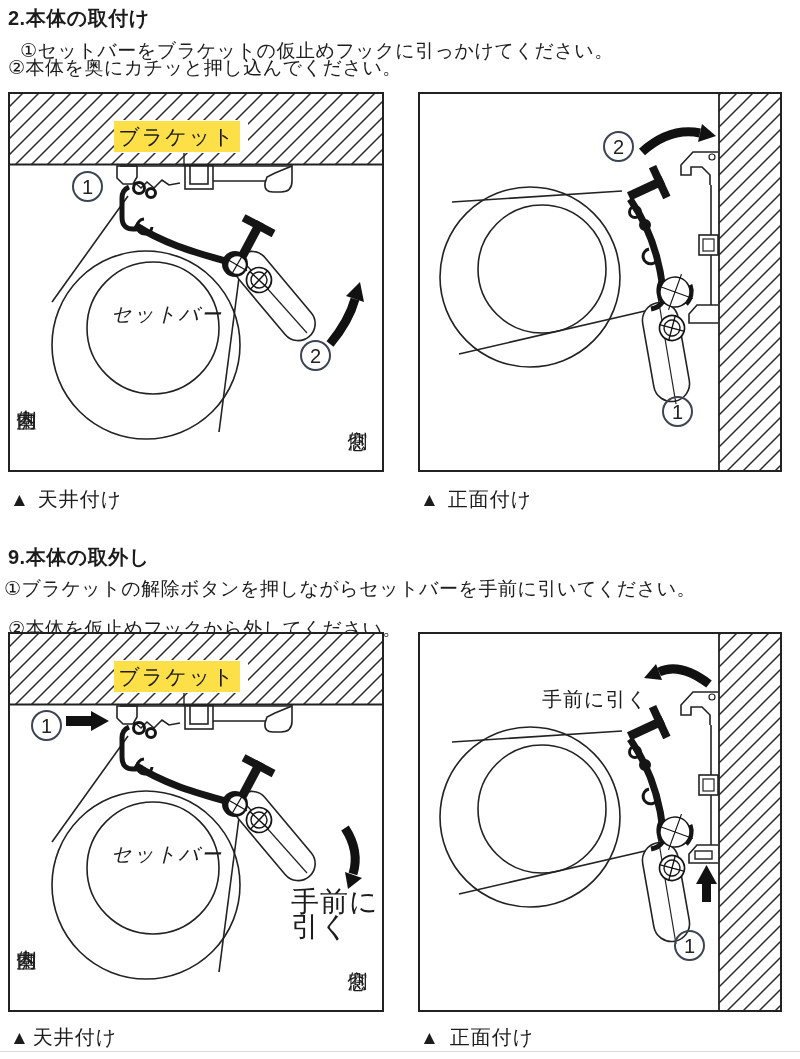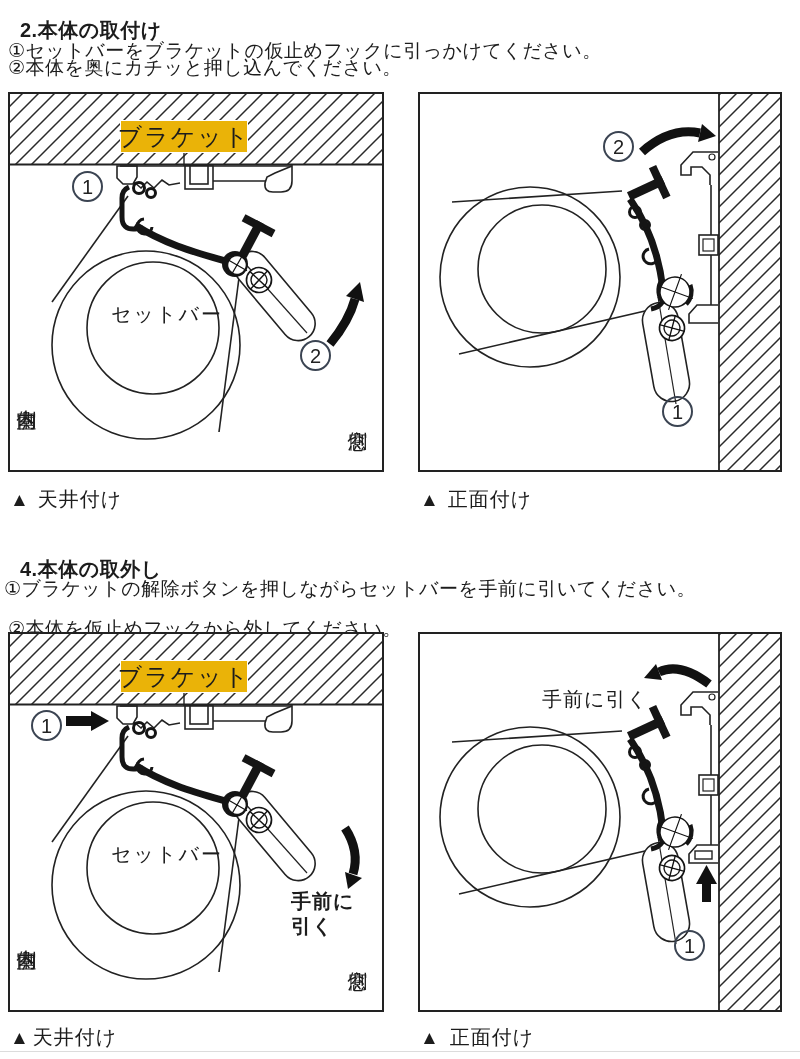--- a/index.html
+++ b/index.html
@@ -1,56 +1,56 @@
 <!DOCTYPE html>
 <html><head>
 <meta charset="utf-8">
 <style>
   html,body{margin:0;padding:0;}
   body{
     width:800px;height:1059px;background:#ffffff;position:relative;overflow:hidden;
     font-family:"Liberation Sans","DejaVu Sans",sans-serif;color:#1c1c1c;
   }
   .abs{position:absolute;}
-  .sec-heading{font-size:20px;font-weight:bold;letter-spacing:0.5px;margin:12px;}
+  .sec-heading{font-size:20px;font-weight:bold;letter-spacing:0.5px;margin:0;}
   .step{font-size:19px;letter-spacing:0.5px;margin:0;white-space:nowrap;}
   .diagram{position:absolute;}
   .diagram svg{display:block;}
   .badge{
     position:absolute;width:31px;height:31px;box-sizing:border-box;
     border:2px solid #3b4452;border-radius:50%;
     display:flex;align-items:center;justify-content:center;
     font-size:20px;color:#222;background:transparent;line-height:1;
   }
   .bracket-label{
-    position:absolute;left:113px;top:29px;width:126px;height:31px;background:#eab308;
+    position:absolute;left:106px;top:29px;width:126px;height:31px;background:#fde047;
     display:flex;align-items:center;justify-content:center;
-    font-size:24px;letter-spacing:2px;white-space:nowrap;
+    font-size:21px;letter-spacing:2px;white-space:nowrap;
   }
-  .setbar-label{position:absolute;left:103px;top:209px;font-size:20px;letter-spacing:2px;white-space:nowrap;}
+  .setbar-label{position:absolute;left:103px;top:209px;font-size:20px;letter-spacing:2px;white-space:nowrap;font-style:italic;}
   .v-label{
     position:absolute;writing-mode:vertical-rl;text-orientation:upright;
     font-size:20px;line-height:22px;letter-spacing:1px;
   }
   .v-room{left:8px;top:301px;}
   .v-window{left:339px;top:323px;}
-  .pull-2line{position:absolute;left:283px;top:257px;font-size:20px;line-height:25px;letter-spacing:1px;white-space:nowrap;font-weight:bold;}
+  .pull-2line{position:absolute;left:283px;top:257px;font-size:28px;line-height:25px;letter-spacing:1px;white-space:nowrap;}
   .pull-1line{position:absolute;left:124px;top:54px;font-size:20px;letter-spacing:1px;white-space:nowrap;}
   .caption{position:absolute;display:flex;align-items:center;font-size:20px;letter-spacing:1px;white-space:nowrap;}
   .caption .tri{font-size:19px;line-height:1;}
   .gap8{margin-right:8px;} .gap3{margin-right:3px;} .gap10{margin-right:10px;}
   .hairline{position:absolute;left:0;top:1051px;width:800px;height:1px;background:#dcdcdc;}
 </style>
 </head>
 <body>
 
 <div>
 
   <h2 class="abs sec-heading" style="left:8px;top:5px">2.本体の取付け</h2>
-  <p class="abs step" style="left:8px;top:38px">①セットバーをブラケットの仮止めフックに引っかけてください。</p>
+  <p class="abs step" style="left:20px;top:38px">①セットバーをブラケットの仮止めフックに引っかけてください。</p>
   <p class="abs step" style="left:8px;top:55px">②本体を奥にカチッと押し込んでください。</p>
 
   <div class="diagram" style="left:8px;top:92px;width:376px;height:380px">
     <svg viewBox="0 0 376 380" width="376" height="380">
       <defs>
           <pattern id="hA" width="16" height="16" patternUnits="userSpaceOnUse">
         <path d="M-4,4 L4,-4 M0,16 L16,0 M12,20 L20,12" stroke="#2a2a2a" stroke-width="1.5"></path>
       </pattern>
         </defs>
       <rect x="1" y="1" width="374" height="378" fill="#fff" stroke="#222" stroke-width="2"></rect>
@@ -181,21 +181,21 @@
 
   <div class="caption" style="left:10px;top:486px">
     <span class="tri gap8">▲</span>
     <span>天井付け</span>
   </div>
   <div class="caption" style="left:420px;top:486px">
     <span class="tri gap8">▲</span>
     <span>正面付け</span>
   </div>
 
-  <h2 class="abs sec-heading" style="left:8px;top:544px">4.本体の取外し</h2>
+  <h2 class="abs sec-heading" style="left:8px;top:544px">9.本体の取外し</h2>
   <p class="abs step" style="left:4px;top:576px">①ブラケットの解除ボタンを押しながらセットバーを手前に引いてください。</p>
   <p class="abs step" style="left:8px;top:616px">②本体を仮止めフックから外してください。</p>
 
   <div class="diagram" style="left:8px;top:632px;width:376px;height:380px">
     <svg viewBox="0 0 376 380" width="376" height="380">
       <defs>
           <pattern id="hC" width="16" height="16" patternUnits="userSpaceOnUse">
         <path d="M-4,4 L4,-4 M0,16 L16,0 M12,20 L20,12" stroke="#2a2a2a" stroke-width="1.5"></path>
       </pattern>
         </defs>

